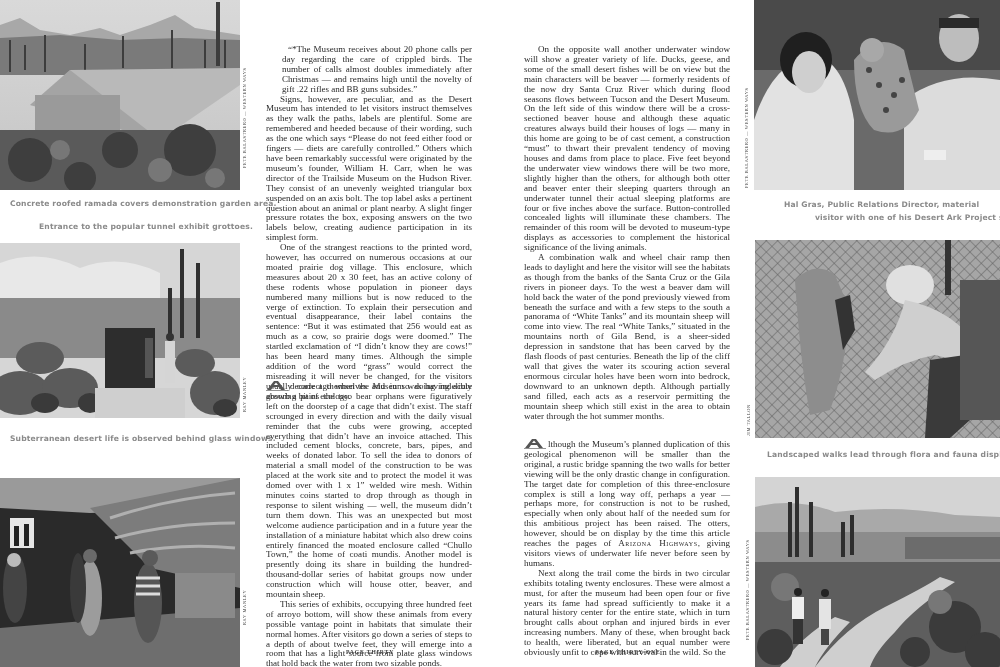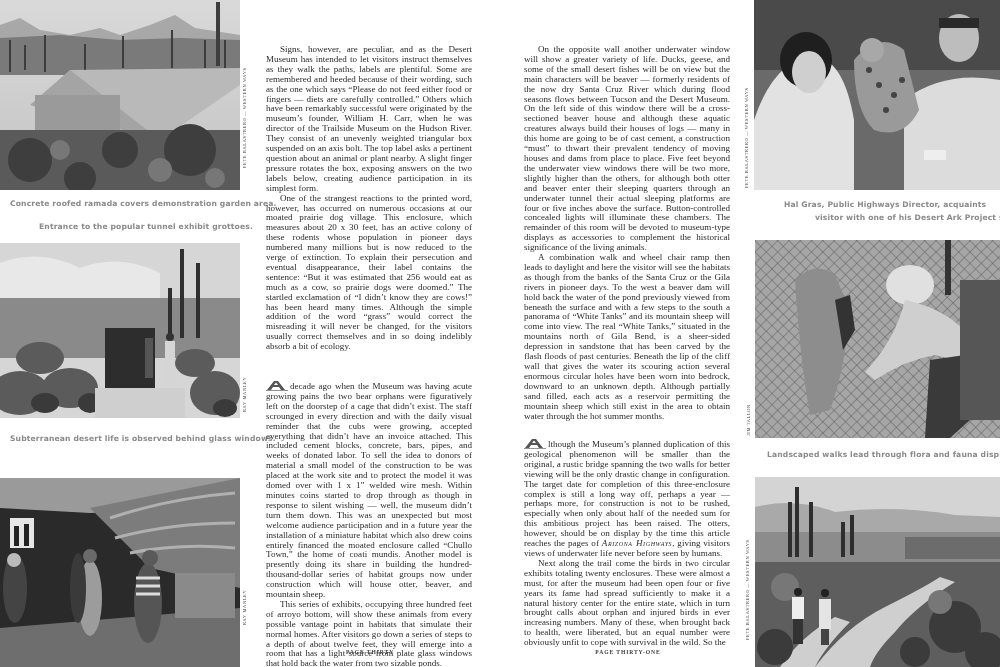--- a/index.html
+++ b/index.html
@@ -15,21 +15,21 @@
     position: absolute; font-family: "DejaVu Sans", "Liberation Sans", sans-serif; font-weight: bold;
     font-size: 7.6px; color: #8a8a8a; white-space: nowrap; letter-spacing: 0.15px;
   }
 
   .col { position: absolute; font-size: 9.05px; line-height: 9.9px; text-align: justify; color: #2b2b2b; }
   .col p { text-indent: 14px; }
   .col p.noindent { text-indent: 0; }
   .col p.quote { padding-left: 16px; text-indent: 6px; }
   .dropcap { display: inline-block; width: 22px; height: 10px; position: relative; vertical-align: -1px; margin-right: 2px; }
   .dropcap svg { position: absolute; left: 0; top: 0; }
-  .smallcaps { font-variant: small-caps; letter-spacing: 0.6px; font-style: italic; }
+  .smallcaps { font-variant: small-caps; letter-spacing: 0.6px; }
   .folio {
     position: absolute; font-size: 5.6px; letter-spacing: 0.9px; font-weight: bold; color: #3a3a3a;
     text-align: center; width: 120px;
   }
   svg { display: block; }
 </style>
 </head>
 <body>
 
 <div>
@@ -138,20 +138,21 @@
             <line x1="136" y1="108" x2="160" y2="108"></line>
             <line x1="136" y1="116" x2="160" y2="116"></line>
           </g>
       </g>
       <rect x="175" y="95" width="60" height="45" fill="#8a8a8a"></rect>
     </svg>
   </div>
   <div class="credit" style="left:242px;top:625px;transform:rotate(-90deg);">RAY MANLEY</div>
 
   <div class="col" style="left:266px;top:45px;width:206px;">
+    <p class="quote">“*The Museum receives about 20 phone calls per day regarding the care of crippled birds. The number of calls almost doubles immediately after Christmas — and remains high until the novelty of gift .22 rifles and BB guns subsides.”</p>
     <p>Signs, however, are peculiar, and as the Desert Museum has intended to let visitors instruct themselves as they walk the paths, labels are plentiful. Some are remembered and heeded because of their wording, such as the one which says “Please do not feed either food or fingers — diets are carefully controlled.” Others which have been remarkably successful were originated by the museum’s founder, William H. Carr, when he was director of the Trailside Museum on the Hudson River. They consist of an unevenly weighted triangular box suspended on an axis bolt. The top label asks a pertinent question about an animal or plant nearby. A slight finger pressure rotates the box, exposing answers on the two labels below, creating audience participation in its simplest form.</p>
     <p>One of the strangest reactions to the printed word, however, has occurred on numerous occasions at our moated prairie dog village. This enclosure, which measures about 20 x 30 feet, has an active colony of these rodents whose population in pioneer days numbered many millions but is now reduced to the verge of extinction. To explain their persecution and eventual disappearance, their label contains the sentence: “But it was estimated that 256 would eat as much as a cow, so prairie dogs were doomed.” The startled exclamation of “I didn’t know they are cows!” has been heard many times. Although the simple addition of the word “grass” would correct the misreading it will never be changed, for the visitors usually correct themselves and in so doing indelibly absorb a bit of ecology.</p>
   </div>
 
   <div class="col" style="left:266px;top:380px;width:206px;">
     <p class="noindent">
       <span class="dropcap">
         <svg width="22" height="11">
             <path d="M1 10 L8 1 L12 1 L19 10 L15 10 L13 7 L7 7 L5 10 Z M8 5 L12 5 L10 2.5 Z" fill="#555"></path>
             <line x1="0" y1="10.5" x2="22" y2="10.5" stroke="#777" stroke-width="0.8"></line>
@@ -201,21 +202,21 @@
           <circle cx="125" cy="85" r="3"></circle>
           <circle cx="140" cy="95" r="3"></circle>
           <circle cx="132" cy="110" r="3"></circle>
           <circle cx="148" cy="80" r="3"></circle>
         </g>
       <ellipse cx="118" cy="50" rx="12" ry="12" fill="#a8a8a8"></ellipse>
       <rect x="170" y="150" width="22" height="10" fill="#eee"></rect>
     </svg>
   </div>
   <div class="credit" style="left:744px;top:188px;transform:rotate(-90deg);">PETE BALASTRERO — WESTERN WAYS</div>
-  <div class="caption" style="left:784px;top:200px;">Hal Gras, Public Highways Director, acquaints</div>
+  <div class="caption" style="left:784px;top:200px;">Hal Gras, Public Relations Director, material</div>
   <div class="caption" style="left:815px;top:213px;">visitor with one of his Desert Ark Project stars.</div>
 
   <div class="photo" style="left:755px;top:240px;width:245px;height:198px;">
     <svg width="245" height="198">
       <defs>
         <pattern id="fence" width="8" height="8" patternUnits="userSpaceOnUse" patternTransform="rotate(45)">
           <rect width="8" height="8" fill="none"></rect>
             <path d="M0 0 L8 0 M0 0 L0 8" stroke="#222" stroke-width="1"></path>
         </pattern>
       </defs>

